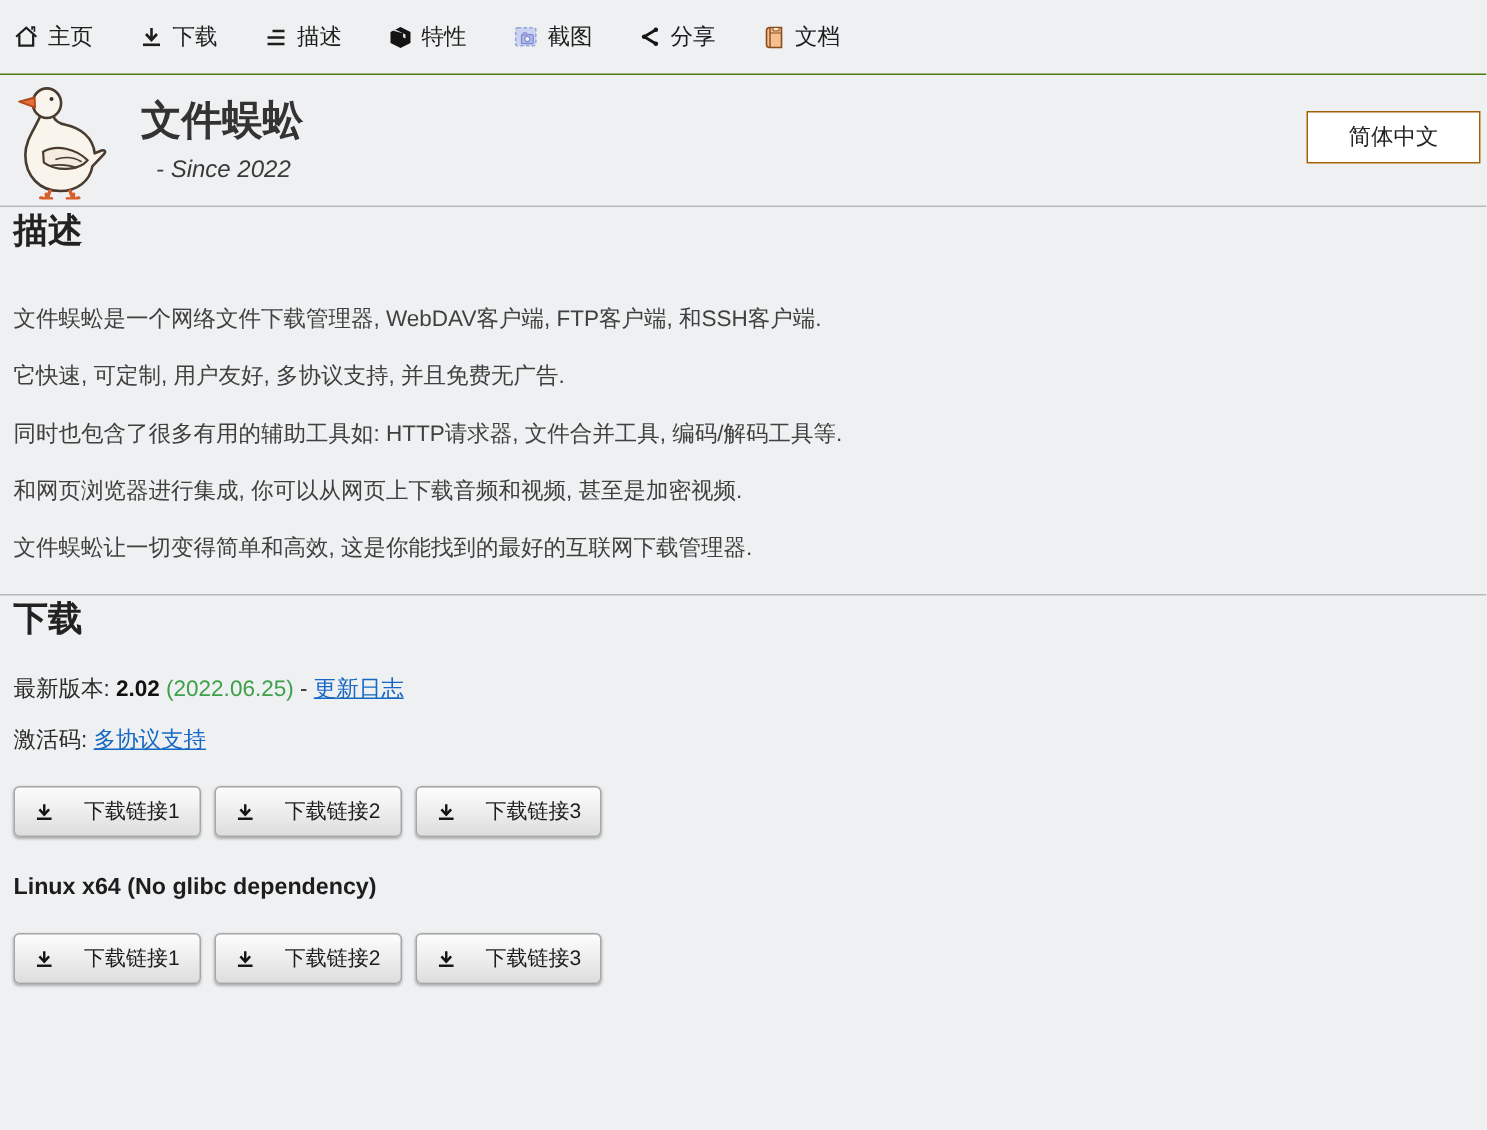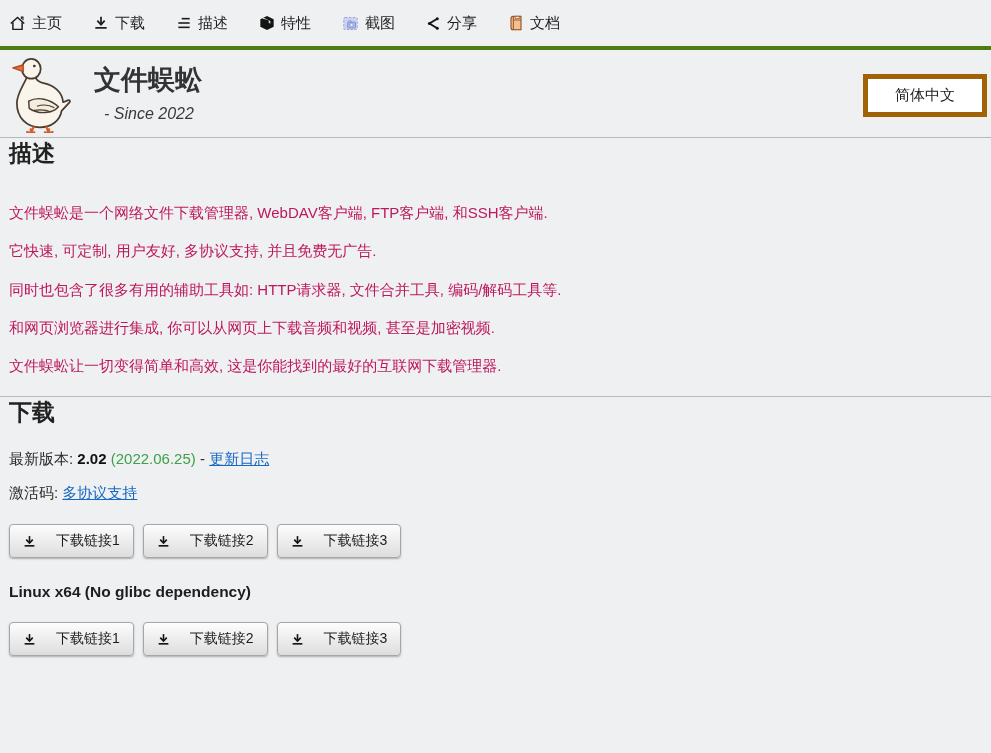--- a/index.html
+++ b/index.html
@@ -7,49 +7,49 @@
   body {
     width: 991px; height: 753px; overflow: hidden;
     background: #eef0f1;
     font-family: "Liberation Sans", "DejaVu Sans", sans-serif;
     color: #2b2b2b;
   }
   
   nav {
     display: flex; align-items: center;
     height: 50px; padding: 0 9px; gap: 31px;
-    border-bottom: 4px solid #4d7c0f;
+    border-bottom: 1px solid #4d7c0f;
   }
   .nav-item {
     display: inline-flex; align-items: center; gap: 6px;
     font-size: 15px; font-weight: 500; color: #1d1d1d;
     text-decoration: none; cursor: pointer; white-space: nowrap;
   }
   .nav-item svg { display:block; }
   
   header {
     position: relative;
     display: flex; align-items: flex-start;
     height: 88px; padding: 7px 16px 0 6px;
     border-bottom: 1px solid #b6b9bb;
   }
   .header-text { margin-left: 20px; padding-top: 9px; }
   .site-title { font-size: 27px; font-weight: bold; color: #333; line-height: 1.1; }
   .site-subtitle { font-size: 16px; font-style: italic; color: #3a3a3a; margin-top: 9px; margin-left: 10px; }
   .lang-btn {
     position: absolute; right: 4px; top: 24px;
-    background: #ffffff; border: 5px solid #a16207;
+    background: #ffffff; border: 1px solid #a16207;
     padding: 7px 27px; font-size: 15px; color: #222;
     font-family: inherit; cursor: pointer;
   }
   
   main { padding: 0 9px; }
   h2.section-heading { font-size: 23px; font-weight: bold; color: #222; margin: 0; }
   .desc-heading { margin-top: 29px; }
-  .desc-paragraph { font-size: 15px; color: #be185d; margin: 21px 0 0 0; line-height: 1.15; }
+  .desc-paragraph { font-size: 15px; color: #404040; margin: 21px 0 0 0; line-height: 1.15; }
   .desc-paragraph:first-of-type { margin-top: 35px; }
   .section-divider {
     border: none; border-top: 1px solid #b6b9bb;
     margin: 22px -9px 0 -9px;
   }
   .dl-heading { margin-top: 31px; }
   .version-line { font-size: 15px; margin-top: 22px; color: #2b2b2b; }
   .version-number { font-weight: bold; color: #111; }
   .version-date { color: #3fa04a; }
   a.text-link { color: #1668c4; text-decoration: underline; cursor: pointer; }

